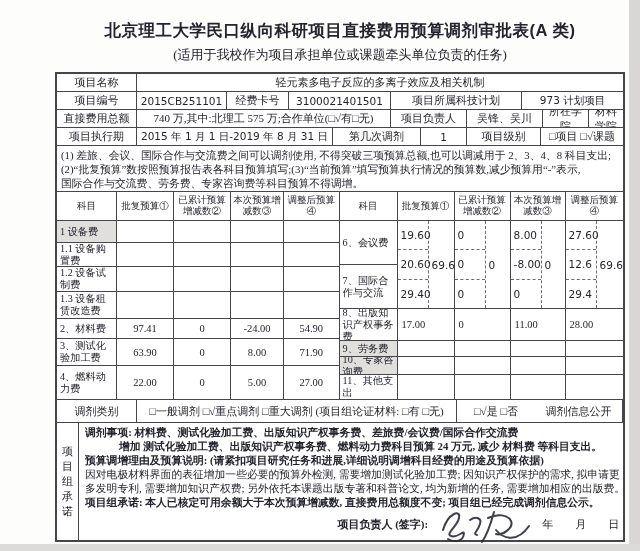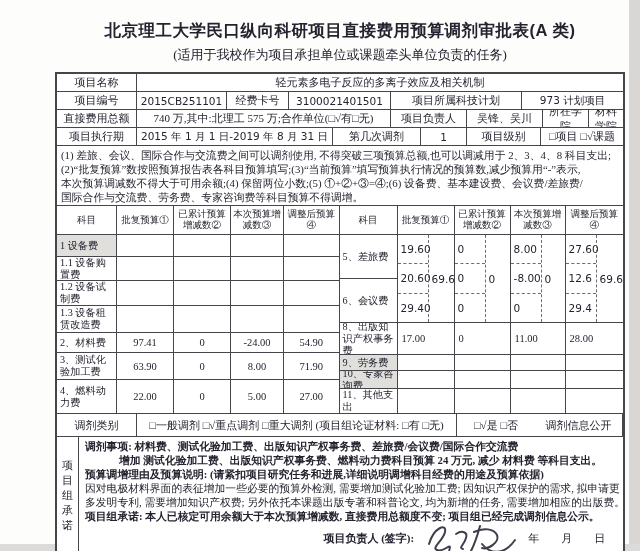--- a/index.html
+++ b/index.html
@@ -68,21 +68,21 @@
   
   .bottom{display:flex;height:117px}
   .side{width:22px;border-right:1px solid var(--bd);display:flex;align-items:center;
         justify-content:center;font-size:11px;line-height:15px;text-align:center;
         word-break:break-all;padding:4px 5px}
   .bcontent{flex:1;padding:2px 5px 0 6px;font-size:10.8px;line-height:14px}
   .bl{white-space:nowrap;overflow:hidden}
   .b{font-weight:bold}
   .ind{text-indent:34px}
   .signrow{display:flex;align-items:center;justify-content:flex-end;gap:6px;
-           margin-top:3px;padding-right:20px}
+           margin-top:3px;padding-right:6px}
   .date{white-space:pre;font-size:11px}
   .sig{margin:-6px 4px -10px 2px}
 </style>
 </head>
 <body>
 
 <div class="page">
   <div class="edge-r"></div>
   <div class="edge-b"></div>
 
@@ -121,21 +121,20 @@
       <div class="fc tv w196">2015 年 1 月 1 日-2019 年 8 月 31 日</div>
       <div class="fc tl w88">第几次调剂</div>
       <div class="fc tv w46b">1</div>
       <div class="fc tl w74">项目级别</div>
       <div class="fc tl w38 nr">□项目 □√课题</div>
     </div>
 
     <div class="notes">
       <div>(1) 差旅、会议、国际合作与交流费之间可以调剂使用, 不得突破三项预算总额,也可以调减用于 2、3、4、8 科目支出;</div>
       <div>(2)“批复预算”数按照预算报告表各科目预算填写;(3)“当前预算”填写预算执行情况的预算数,减少预算用“-”表示,</div>
-      <div>本次预算调减数不得大于可用余额;(4) 保留两位小数;(5) ①+②+③=④;(6) 设备费、基本建设费、会议费/差旅费/</div>
       <div>国际合作与交流费、劳务费、专家咨询费等科目预算不得调增。</div>
     </div>
 
     <div class="btable">
 
       <div class="half halfL">
         <div class="trow th">
           <div class="tc hc c0">科目</div>
           <div class="tc hc c1">批复预算①</div>
           <div class="tc hc c2">已累计预算增减数②</div>
@@ -197,22 +196,22 @@
         <div class="trow th">
           <div class="tc hc d0">科目</div>
           <div class="tc hc d1">批复预算①</div>
           <div class="tc hc d2">已累计预算增减数②</div>
           <div class="tc hc d3">本次预算增减数③</div>
           <div class="tc hc d4">调整后预算④</div>
         </div>
 
         <div class="grp">
           <div class="gcol gsubj">
-            <div class="gs">5、差旅费</div>
             <div class="gs">6、会议费</div>
+            <div class="gs">7、国际合作与交流</div>
           </div>
           <div class="gcol d1">
             <div class="gvals">
               <div class="gv">19.60</div>
               <div class="gv">20.60</div>
               <div class="gv">29.40</div>
             </div>
             <div class="gtot">69.6</div>
           </div>
           <div class="gcol d2">

